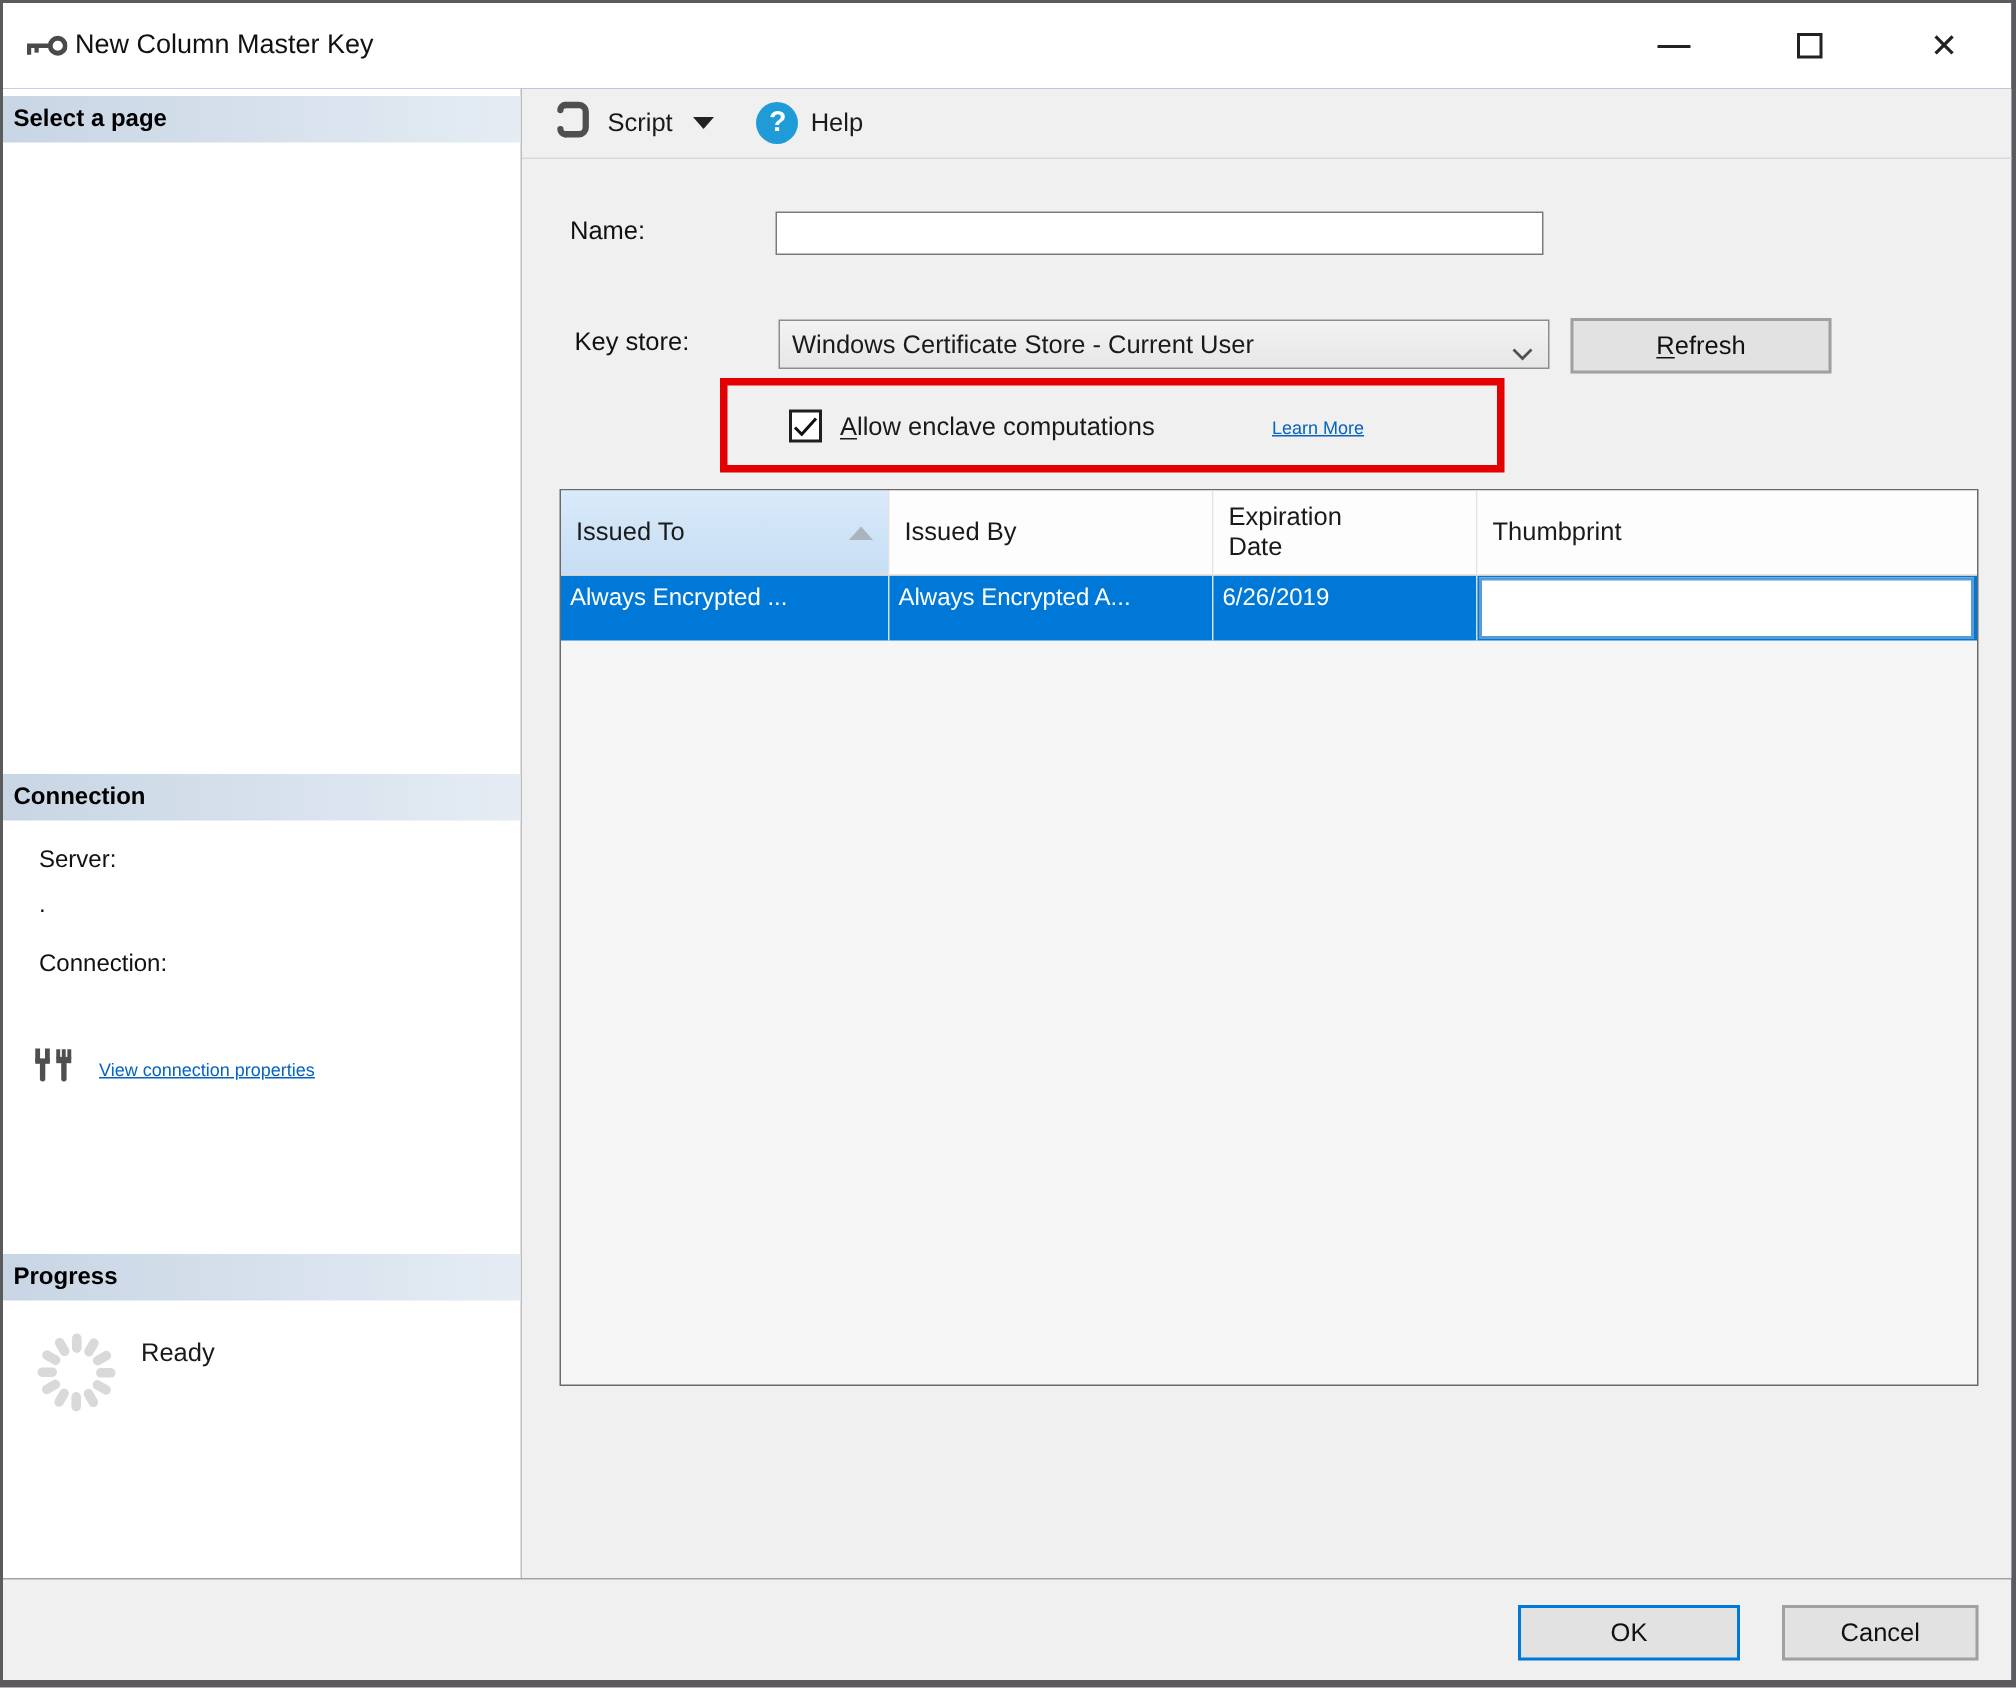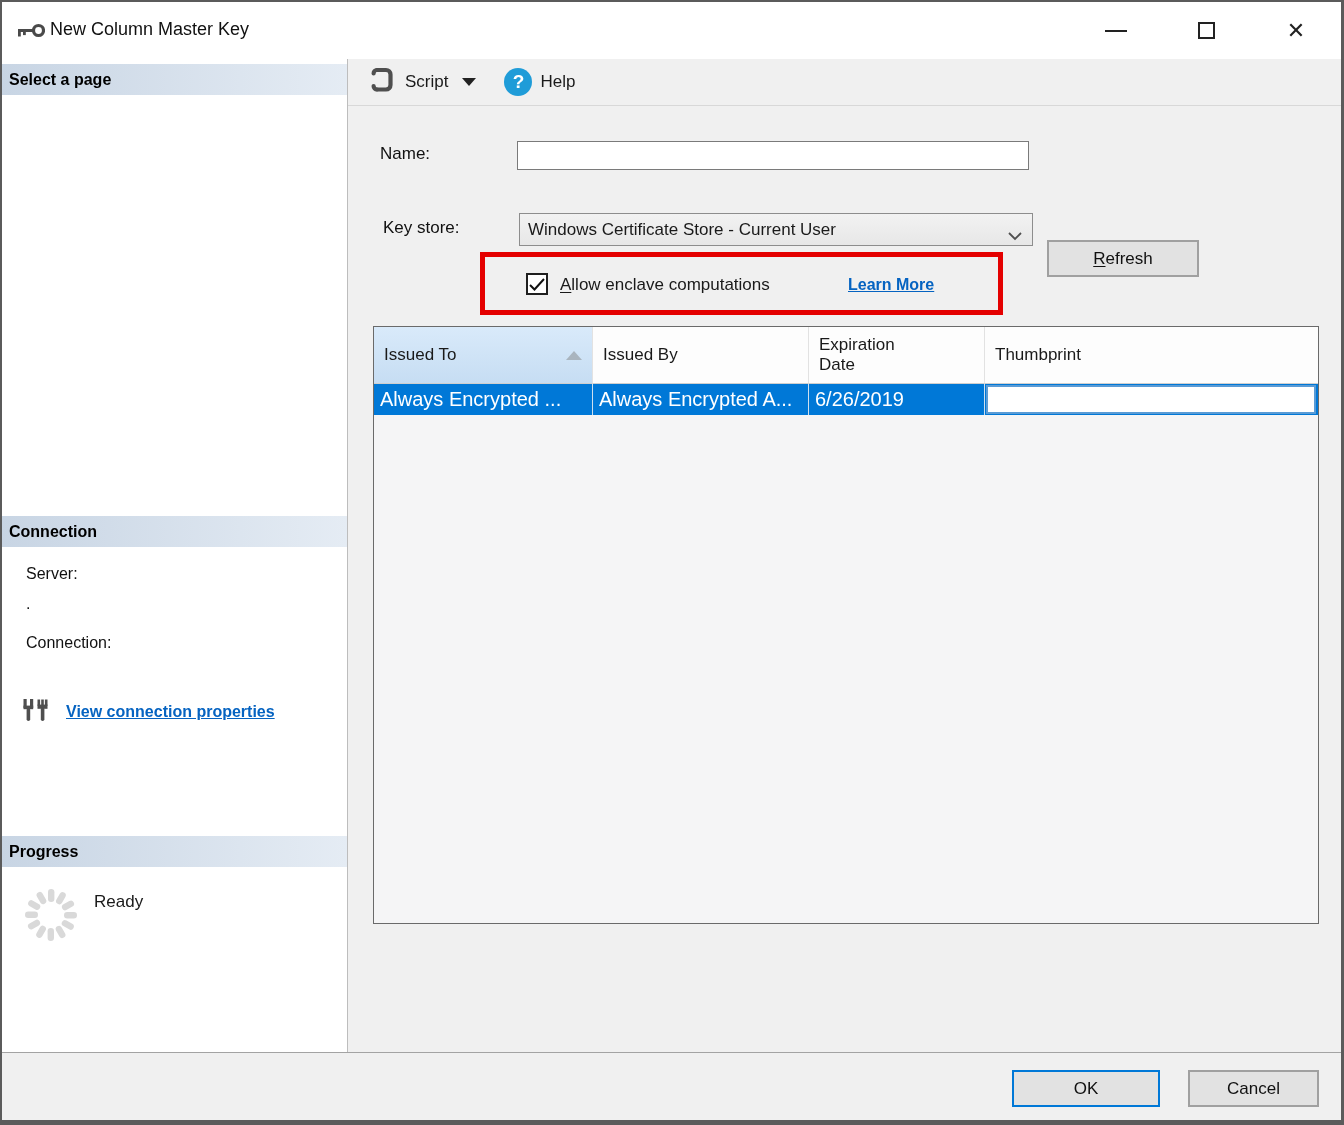--- a/index.html
+++ b/index.html
@@ -27,21 +27,21 @@
   .side-header {
     position:absolute; left:0; width:345px; height:31px;
     background:linear-gradient(to right, #c8d5e4, #e5ecf4);
     font-weight:bold; font-size:16px; line-height:31px; padding-left:7px; color:#000;
   }
   .sh-select { top:5px; }
   .sh-connection { top:457px; }
   .sh-progress { top:777px; }
   .side-label { position:absolute; left:24px; font-size:16px; color:#111; }
   .conn-row { position:absolute; left:18px; top:638px; display:flex; align-items:center; }
-  .link { color:#0563c1; text-decoration:underline; font-size:16px;font-weight:bold; }
+  .link { color:#0563c1; text-decoration:underline; font-size:12px; }
   .conn-row .link { margin-left:16px; }
   .spinner { position:absolute; left:20px; top:827px; }
   .ready-text { position:absolute; left:92px; top:833px; font-size:17px; }
 
   
   .toolbar {
     position:absolute; left:346px; top:57px; width:998px; height:47px;
     background:#f0f0f0; border-bottom:1px solid #d8d8d8;
     display:flex; align-items:center; padding-left:13px;
   }
@@ -60,40 +60,40 @@
     position:absolute; left:171px; top:107px; width:514px; height:33px;
     background:linear-gradient(#f2f2f2,#e7e7e7); border:1px solid #8d8d8d;
     display:flex; align-items:center; padding-left:8px; font-size:17px;
   }
   .combo-chevron { position:absolute; right:10px; top:12px; }
   .btn {
     background:#e2e2e2; border:2px solid #a0a0a0; font-size:17px;
     display:flex; align-items:center; justify-content:center;
     font-family:"Liberation Sans", sans-serif; color:#111;
   }
-  .btn-refresh { position:absolute; left:699px; top:106px; width:152px; height:37px;margin-top:28px; }
+  .btn-refresh { position:absolute; left:699px; top:106px; width:174px; height:37px; }
   .red-box { position:absolute; left:132px; top:146px; width:523px; height:63px; border:5px solid #e40000; }
   .checkbox { position:absolute; left:178px; top:167px; width:22px; height:22px; background:#fff; border:2px solid #1f1f1f; display:flex; align-items:center; justify-content:center; }
   .checkbox svg { display:none; }
   .checkbox.checked svg { display:block; }
   .allow-label { position:absolute; left:212px; top:169px; font-size:17px; }
   .learn-more { position:absolute; left:500px; top:170px; }
   .mn { text-decoration:underline; text-underline-offset:2px; }
 
   
   .cert-table { position:absolute; left:25px; top:220px; width:946px; height:598px; background:#f5f5f6; border:1px solid #6a6a6a; }
   .thead { display:flex; height:57px; }
   .th { background:#fdfdfd; border-right:1px solid #e2e2e2; border-bottom:1px solid #cfcfcf; display:flex; align-items:center; padding-left:10px; font-size:17px; position:relative; }
   .th-issued-to { width:219px; background:linear-gradient(#d9eafa,#c6ddf3); }
   .th-issued-by { width:216px; }
   .th-expiration { width:176px; }
   .th-expiration span { display:inline-block; width:92px; line-height:1.2; }
   .th-thumbprint { flex:1; border-right:none; }
   .sort-arrow { position:absolute; right:10px; top:24px; width:0; height:0; border-left:8px solid transparent; border-right:8px solid transparent; border-bottom:9px solid #a9b4be; }
-  .trow { display:flex; height:31px; background:#0078d7; color:#fff; font-size:20px; }
+  .trow { display:flex; height:43px; background:#0078d7; color:#fff; font-size:16px; }
   .td { padding-left:6px; line-height:30px; border-right:1px solid #cfe0ef; white-space:nowrap; overflow:hidden; }
   .td-issued-to { width:219px; }
   .td-issued-by { width:216px; }
   .td-expiration { width:176px; }
   .td-thumbprint { flex:1; border-right:none; padding:0; position:relative; }
   .thumb-edit { position:absolute; inset:1px 2px 1px 1px; background:#fff; border:2px solid #5a9bd5; }
 
   .btn-generate { position:absolute; left:31px; top:857px; width:241px; height:39px; }
 
   

